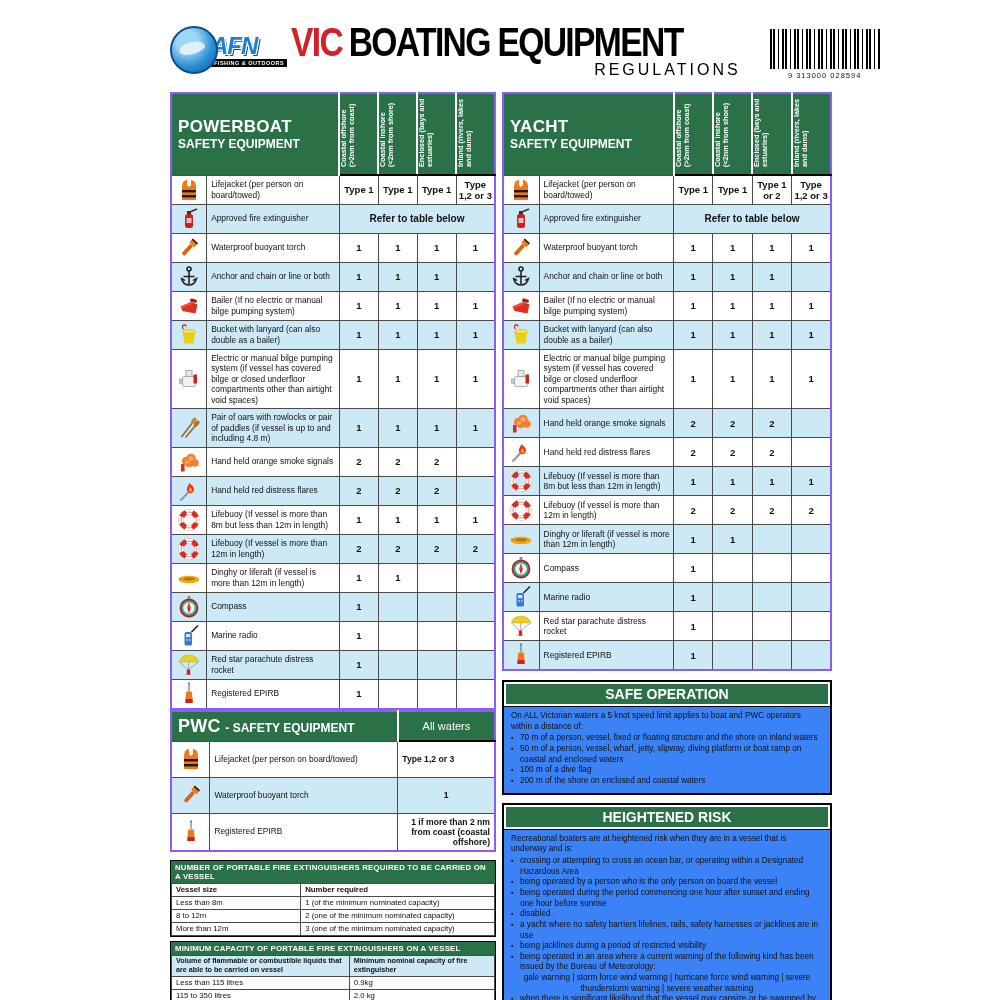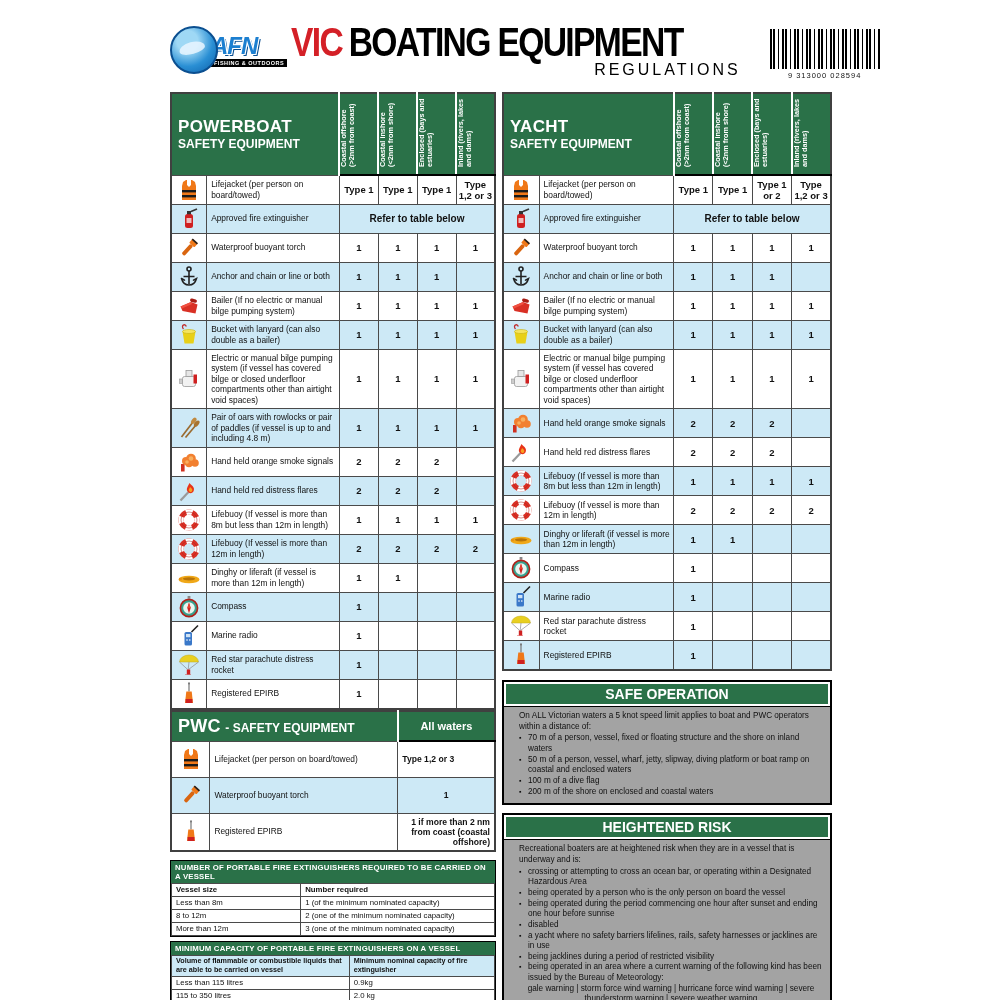--- a/index.html
+++ b/index.html
@@ -28,21 +28,21 @@
   .barcode { width:112px; flex:0 0 auto; padding-top:6px; }
   .bars { height:40px; background:repeating-linear-gradient(90deg,#000 0 2px,#fff 2px 3px,#000 3px 5px,#fff 5px 8px,#000 8px 9px,#fff 9px 12px); border:1px solid #fff; }
   .bar-digits { font-size:7.5px; letter-spacing:1px; text-align:center; margin-top:1px; white-space:nowrap; }
 
   
   .cols { display:flex; gap:6px; margin-top:8px; align-items:flex-start; }
   .col-left { width:326px; flex:0 0 auto; }
   .col-right { width:330px; flex:0 0 auto; }
 
   
-  table.equip { width:100%; border-collapse:collapse; border:2px solid #404040; table-layout:fixed; }
+  table.equip { width:100%; border-collapse:collapse; border:2px solid #8b5cf6; table-layout:fixed; }
   table.equip th, table.equip td { border:1px solid #4a4a4a; }
   .tbl-title { background:var(--green); color:#fff; text-align:left; vertical-align:middle; padding:4px 6px; border-right:2px solid #fff !important; }
   .tbl-title .t1 { font-size:17px; font-weight:bold; letter-spacing:.3px; }
   .tbl-title .t2 { font-size:12px; font-weight:bold; }
   .col-head { background:var(--green); color:#fff; height:74px; vertical-align:bottom; padding:3px 0; border-left:2px solid #fff !important; border-bottom:2px solid #000 !important; }
   .vert { writing-mode:vertical-rl; transform:rotate(180deg); font-size:7.3px; font-weight:bold; line-height:1.15; text-align:left; max-height:70px; display:inline-block; white-space:normal; width:100%; }
   .icon-cell { width:36px; text-align:center; vertical-align:middle; padding:2px; }
   .icon-cell svg { width:24px; height:24px; vertical-align:middle; }
   .label-cell { text-align:left; font-size:8.4px; line-height:1.25; padding:3px 3px 3px 4px; vertical-align:middle; }
   td.val { text-align:center; font-size:9.5px; font-weight:bold; vertical-align:middle; padding:2px 1px; }
@@ -50,36 +50,36 @@
   table.equip tbody tr { height:28px; }
   table.equip tbody tr:nth-child(even) { background:#cde9f6; }
   table.equip col.c-icon { width:11%; } table.equip col.c-label { width:41%; } table.equip col.c-val { width:12%; }
 
   
   table.pwc { }
   table.pwc col.c-icon { width:12%; } table.pwc col.c-label { width:58%; } table.pwc col.c-pval { width:30%; }
   .pwc-title { border-right:2px solid #fff !important; }
   .pwc-title .t1 { font-size:18px; font-weight:bold; display:inline; }
   .pwc-title .t2in { font-size:12px; font-weight:bold; display:inline; }
-  .pwc-col { background:var(--green); color:#fff; font-size:11px; font-weight:bold; text-align:center; vertical-align:middle; border-left:2px solid #fff !important; border-bottom:2px solid #000 !important; }
+  .pwc-col { background:var(--green); color:#fff; font-size:11px; font-weight:normal; text-align:center; vertical-align:middle; border-left:2px solid #fff !important; border-bottom:2px solid #000 !important; }
   td.pval { font-size:8.6px; font-weight:bold; vertical-align:middle; padding:3px 4px; }
   table.pwc tbody tr { height:36px; }
 
   
   .fire-table { border:1.5px solid #000; margin-top:8px; }
   .fire-title { background:var(--green); color:#fff; font-size:7.8px; font-weight:bold; padding:2px 4px; letter-spacing:.2px; }
   table.fire { width:100%; border-collapse:collapse; table-layout:fixed; }
   table.fire td, table.fire th { border:1px solid #4a4a4a; font-size:7.8px; padding:1.5px 4px; text-align:left; vertical-align:middle; }
   table.fire th { font-weight:bold; }
   table.fire.hdr-blue th { background:#cde9f6; font-size:7.2px; line-height:1.2; }
 
   
   .panel { border:2px solid #000; margin-top:9px; }
   .panel-head { background:var(--green); color:#fff; font-weight:bold; font-size:14px; text-align:center; padding:2px 0; border:2px solid #fff; outline:1px solid #000; }
-  .panel-body { background:#a3a3a3; padding:5px 7px 6px 15px; font-size:8.2px; line-height:1.3; }
+  .panel-body { background:#3b82f6; padding:5px 7px 6px 7px; font-size:8.2px; line-height:1.3; }
   .intro { margin-bottom:1px; }
   .bullet { padding-left:9px; position:relative; }
   .bullet::before { content:"\25AA"; position:absolute; left:0; top:0; font-size:7px; }
   .center-line { text-align:center; }
   :root { --green:#2a7148; }
 </style>
 </head>
 <body>
 
 <div class="page">

